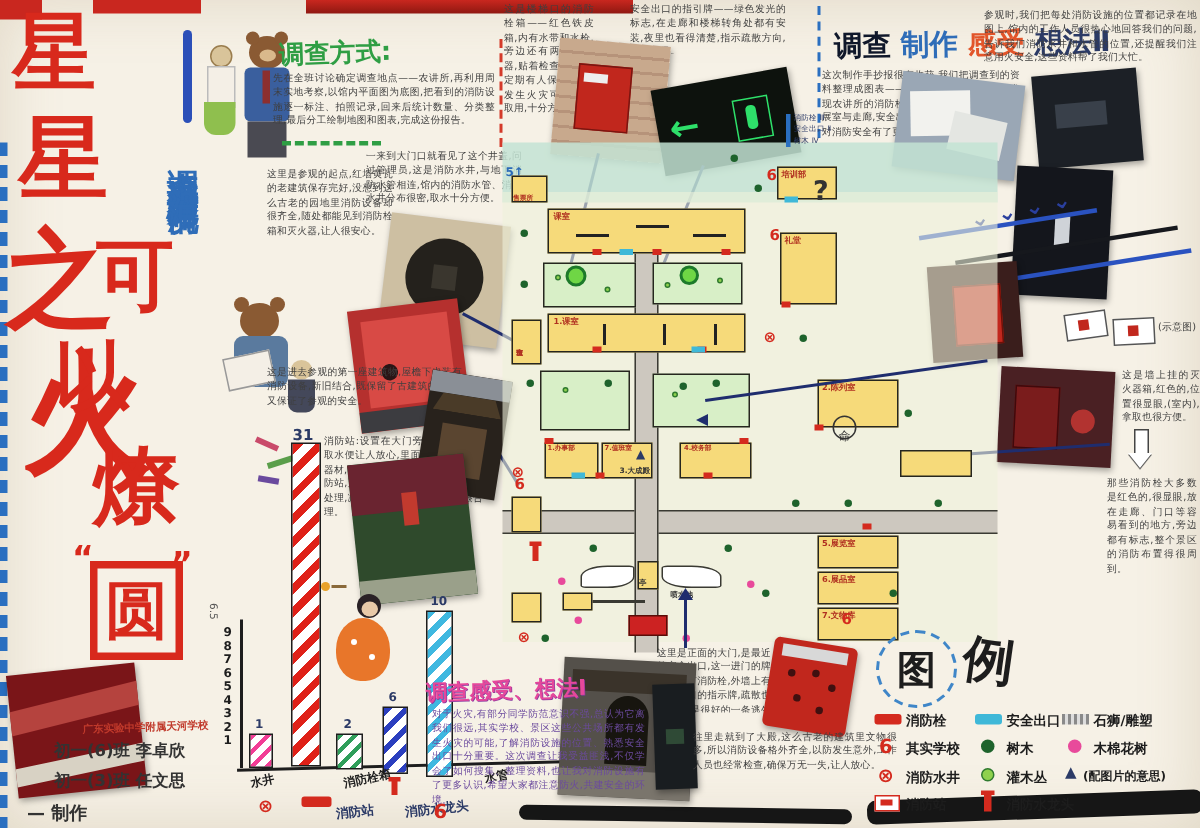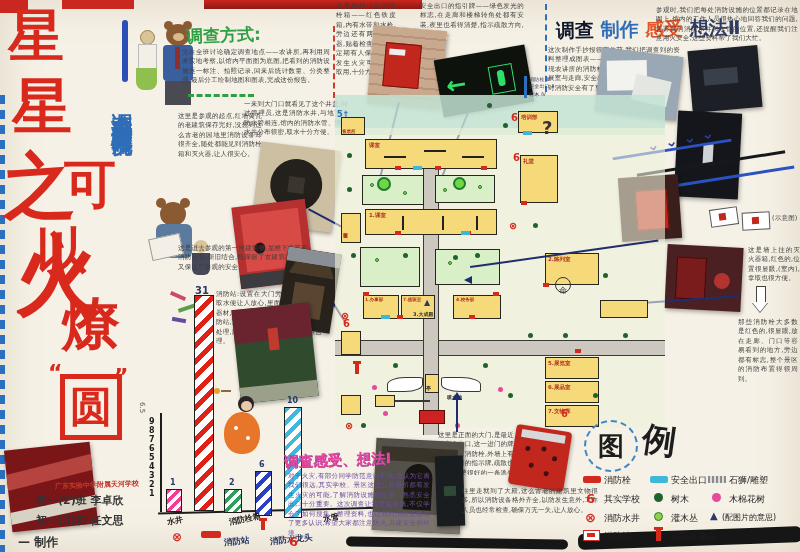--- a/index.html
+++ b/index.html
@@ -26,21 +26,21 @@
   .mlbl-dark{color:#333;}
   .dot{border-radius:50%;}
   .tree{background:#1e632c;width:5px;height:5px;}
   .shrub{background:#8fd14e;border:1px solid #2f7a2f;width:4px;height:4px;box-sizing:border-box;}
   .kapok{background:#e84a9b;width:5px;height:5px;}
   .hmark{background:#d42a1e;width:6px;height:3.5px;}
   .emark{background:#3fb8d8;width:9px;height:4px;}
   .well{font-size:10px;font-weight:900;color:#d42a1e;line-height:1;}
   .pipe6{font-size:10px;font-weight:900;color:#d42a1e;line-height:1;}
   .navline{background:#1f2d6e;}
-  .legend-lbl{font-size:9px;font-weight:normal;color:#1d1d1d;white-space:nowrap;}
+  .legend-lbl{font-size:9px;font-weight:bold;color:#1d1d1d;white-space:nowrap;}
   .tape{background:#c9271f;}
   .tapedark{background:#161616;border-radius:6px;}
 </style>
 </head>
 <body>
 
 <div id="poster">
 
   <div class="abs tape" style="left:0;top:0;width:28px;height:13px;"></div>
   <div class="abs tape" style="left:62px;top:0;width:72px;height:9px;"></div>
@@ -418,21 +418,21 @@
   <div class="abs hw" style="left:462px;top:487px;width:136px;height:46px;">往里走就到了大殿,这么古老的建筑里文物很多,所以消防设备格外齐全,以防发生意外,工作人员也经常检查,确保万无一失,让人放心。</div>
 
   <div class="abs" style="left:284px;top:451px;font-size:14.5px;font-weight:900;color:#e5489b;text-shadow:.5px .5px 0 #8a3aa0;transform:rotate(-2deg);white-space:nowrap;">调查感受、想法Ⅰ</div>
   <div class="abs hw hw-purple" style="left:288px;top:472px;width:142px;height:72px;">对于火灾,有部分同学防范意识不强,总认为它离我们很远,其实学校、景区这些公共场所都有发生火灾的可能,了解消防设施的位置、熟悉安全出口十分重要。这次调查让我受益匪浅,不仅学会了如何搜集、整理资料,也让我对消防设施有了更多认识,希望大家都注意防火,共建安全的环境。</div>
 
   <div class="abs photo" style="left:8px;top:446px;width:86px;height:82px;transform:rotate(-6deg);background:#7a1518;">
     <div class="abs" style="left:-10px;top:18px;width:110px;height:16px;background:#b5433e;transform:rotate(-8deg);"></div>
     <div class="abs" style="left:-6px;top:58px;width:100px;height:12px;background:#d8d2c4;border-radius:8px;transform:rotate(-6deg);"></div>
   </div>
   <div class="abs" style="left:55px;top:480px;font-size:7px;font-weight:bold;color:#c0392b;transform:rotate(-2deg);white-space:nowrap;">广东实验中学附属天河学校</div>
-  <div class="abs" style="left:36px;top:493px;font-size:11px;font-weight:bold;color:#333;white-space:nowrap;">初一(2)班 李卓欣</div>
+  <div class="abs" style="left:36px;top:493px;font-size:11px;font-weight:bold;color:#333;white-space:nowrap;">初一(6)班 李卓欣</div>
   <div class="abs" style="left:36px;top:513px;font-size:11px;font-weight:bold;color:#333;white-space:nowrap;">初一(3)班 任文思</div>
   <div class="abs" style="left:18px;top:534px;font-size:12px;font-weight:bold;color:#333;white-space:nowrap;">— 制作</div>
 
   <div class="abs" style="left:584px;top:420px;width:50px;height:48px;border:2px dashed #3f86c8;border-radius:50%;display:flex;align-items:center;justify-content:center;">
     <span style="font-size:26px;font-weight:900;color:#1d1d1d;">图</span>
   </div>
   <span class="abs" style="left:642px;top:418px;font-size:34px;font-weight:900;color:#1d1d1d;transform:rotate(8deg);">例</span>
 
   <div class="abs" style="left:583px;top:476px;width:18px;height:7px;background:#d42a1e;border-radius:2px;"></div>
   <span class="abs legend-lbl" style="left:604px;top:474px;">消防栓</span>

